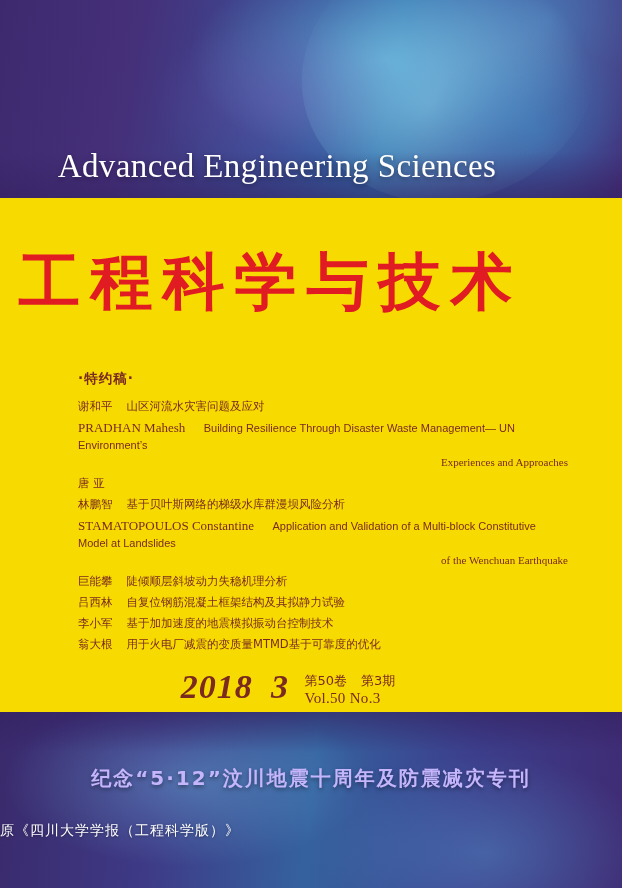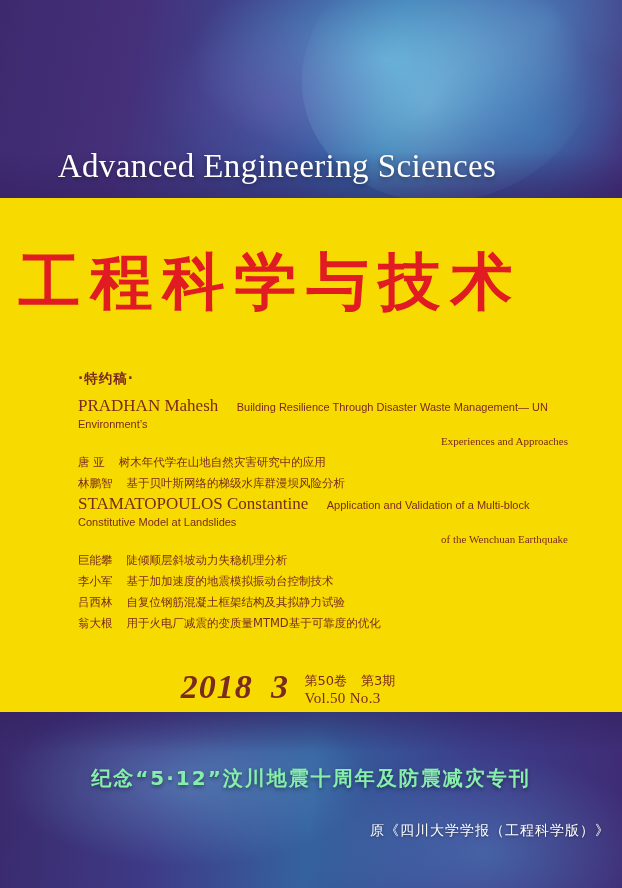--- a/index.html
+++ b/index.html
@@ -139,21 +139,21 @@
     align-items: baseline;
   }
   .toc-item .author {
     font-family: "DejaVu Sans", sans-serif;
     font-size: 11.5px;
     white-space: nowrap;
     flex: 0 0 auto;
   }
   .toc-item .author.latin {
     font-family: "Liberation Serif", serif;
-    font-size: 17px;
+    font-size: 13px;
   }
   .toc-item .title {
     font-family: "DejaVu Sans", sans-serif;
     font-size: 11.5px;
     margin-left: 14px;
   }
   .toc-item .title.latin {
     font-family: Liberation Sans, sans-serif;
     font-size: 11px;
     line-height: 15px;
@@ -222,32 +222,32 @@
     font-size: 15px;
     letter-spacing: 0.3px;
   }
 
   
   .banner {
     position: absolute;
     left: 0; top: 765px;
     width: 622px;
     text-align: center;
-    color: #86efac;
+    color: #c4b5fd;
     font-family: "DejaVu Sans", sans-serif;
     font-weight: bold;
     font-size: 20px;
     letter-spacing: 2px;
     text-shadow: 0 2px 4px rgba(0,0,0,0.4);
   }
   .subbanner {
     position: absolute;
     left: 0; top: 822px;
     width: 610px;
-    text-align: right;
+    text-align: left;
     color: #ffffff;
     font-family: "DejaVu Sans", sans-serif;
     font-size: 14px;
     letter-spacing: 1px;
     text-shadow: 0 1px 3px rgba(0,0,0,0.4);
   }
 </style>
 </head>
 <body>
 
@@ -265,56 +265,59 @@
 
 
   <div class="eng-title">Advanced Engineering Sciences</div>
 
   <div class="cn-title">工程科学与技术</div>
 
   <div class="featured-head">·特约稿·</div>
 
   <div class="toc">
 
+    <div class="toc-item">
+      <span class="author">谢和平</span>
+      <span class="title">山区河流水灾害问题及应对</span>
+    </div>
 
     <div class="toc-item two-line">
       <span class="author latin">PRADHAN Mahesh</span>
       <span class="title latin">Building Resilience Through Disaster Waste Management— UN Environment’s</span>
       <span class="cont">Experiences and Approaches</span>
     </div>
 
     <div class="toc-item">
       <span class="author">唐 亚</span>
-      <span class="title">树木年代学在山地自然灾害研究中的应用</span>
     </div>
 
     <div class="toc-item">
       <span class="author">林鹏智</span>
       <span class="title">基于贝叶斯网络的梯级水库群漫坝风险分析</span>
     </div>
 
     <div class="toc-item two-line">
       <span class="author latin">STAMATOPOULOS Constantine</span>
       <span class="title latin">Application and Validation of a Multi-block Constitutive Model at Landslides</span>
       <span class="cont">of the Wenchuan Earthquake</span>
     </div>
 
     <div class="toc-item">
       <span class="author">巨能攀</span>
       <span class="title">陡倾顺层斜坡动力失稳机理分析</span>
     </div>
 
     <div class="toc-item">
+      <span class="author">吕西林</span>
+      <span class="title">自复位钢筋混凝土框架结构及其拟静力试验</span>
+    </div>
+
+    <div class="toc-item">
       <span class="author">李小军</span>
       <span class="title">基于加加速度的地震模拟振动台控制技术</span>
-    </div>
-
-    <div class="toc-item">
-      <span class="author">吕西林</span>
-      <span class="title">自复位钢筋混凝土框架结构及其拟静力试验</span>
     </div>
 
     <div class="toc-item">
       <span class="author">翁大根</span>
       <span class="title">用于火电厂减震的变质量MTMD基于可靠度的优化</span>
     </div>
 
   </div>
 
   <div class="vol-line">

